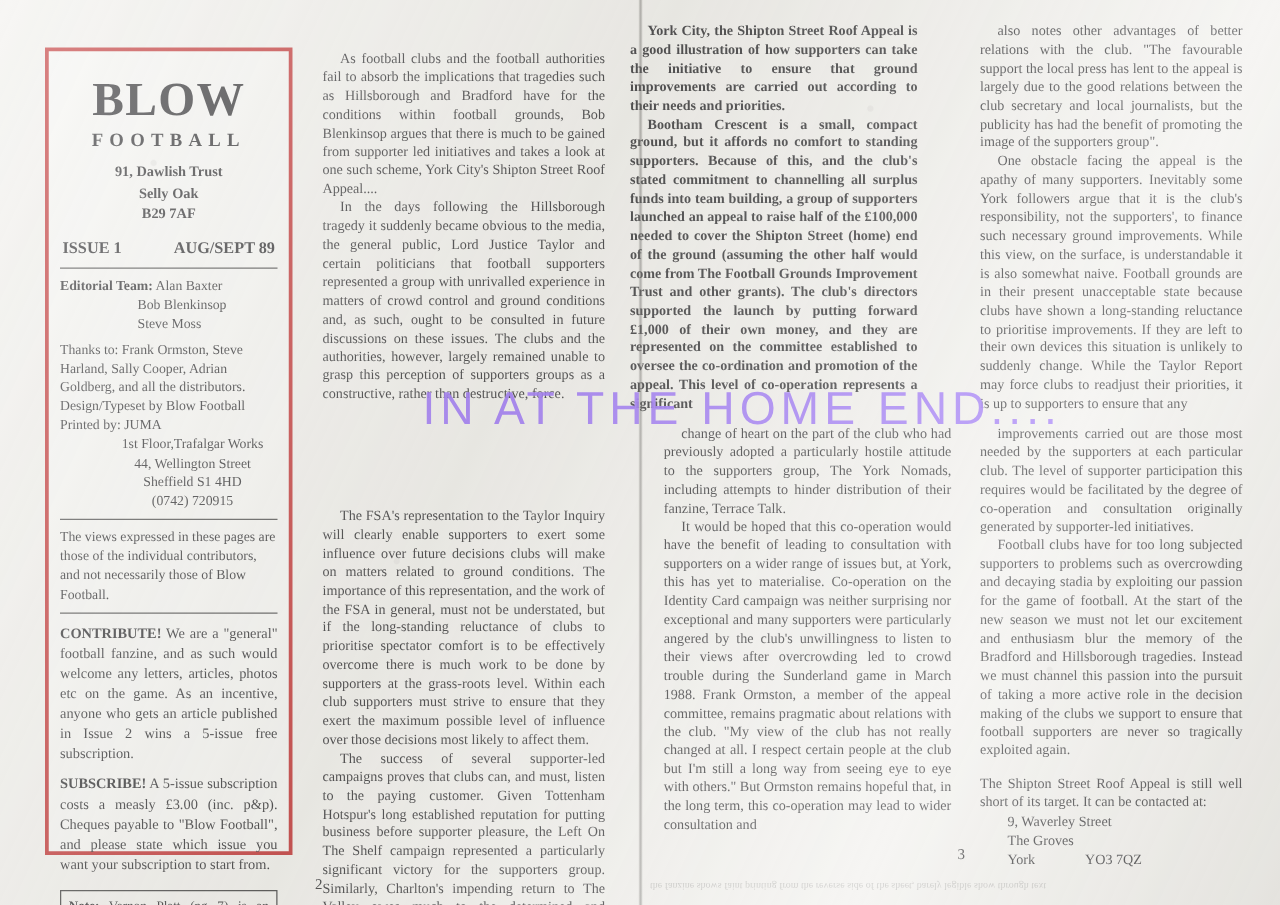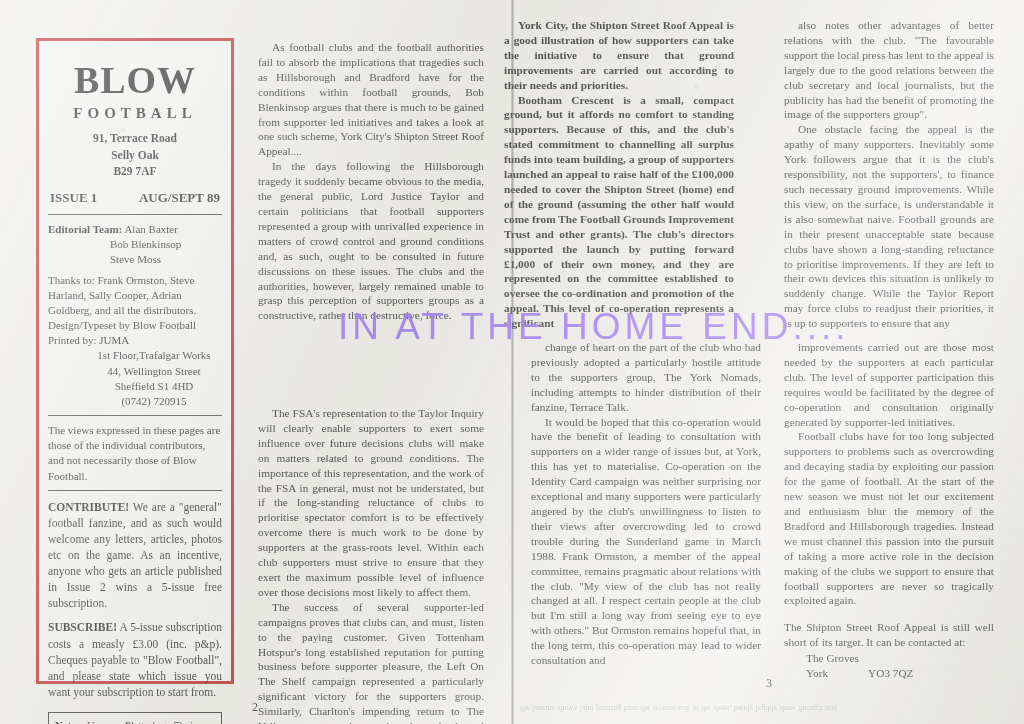--- a/index.html
+++ b/index.html
@@ -157,21 +157,21 @@
 <body>
 
 <div class="gutter"></div>
 
 <div class="page page-left">
 
   <div class="masthead">
     <div class="blow-title">BLOW</div>
     <div class="football-word">FOOTBALL</div>
     <div class="addr">
-      <div>91, Terrace Road</div>
+      <div>91, Dawlish Trust</div>
       <div>Selly Oak</div>
       <div>B29 7AF</div>
     </div>
     <div class="issue-line">
       <span>ISSUE 1</span>
       <span>AUG/SEPT 89</span>
     </div>
     <div class="rule"></div>
     <div class="credits">
       <div><span class="lbl">Editorial Team:</span>
@@ -232,20 +232,21 @@
   <p>It would be hoped that this co-operation would have the benefit of leading to consultation with supporters on a wider range of issues but, at York, this has yet to materialise. Co-operation on the Identity Card campaign was neither surprising nor exceptional and many supporters were particularly angered by the club's unwillingness to listen to their views after overcrowding led to crowd trouble during the Sunderland game in March 1988. Frank Ormston, a member of the appeal committee, remains pragmatic about relations with the club. "My view of the club has not really changed at all. I respect certain people at the club but I'm still a long way from seeing eye to eye with others." But Ormston remains hopeful that, in the long term, this co-operation may lead to wider consultation and</p>
 </div>
 
 <div class="col col-c2">
   <p>improvements carried out are those most needed by the supporters at each particular club. The level of supporter participation this requires would be facilitated by the degree of co-operation and consultation originally generated by supporter-led initiatives.</p>
   <p>Football clubs have for too long subjected supporters to problems such as overcrowding and decaying stadia by exploiting our passion for the game of football. At the start of the new season we must not let our excitement and enthusiasm blur the memory of the Bradford and Hillsborough tragedies. Instead we must channel this passion into the pursuit of taking a more active role in the decision making of the clubs we support to ensure that football supporters are never so tragically exploited again.</p>
 </div>
 
 <div class="contact-block">
   <div style="text-align:justify">The Shipton Street Roof Appeal is still well short of its target. It can be contacted at:</div>
+  <div class="ind">9, Waverley Street</div>
   <div class="ind">The Groves</div>
   <div class="ind">
     <span class="tab">York</span><span>YO3 7QZ</span>
   </div>
 </div>
 
 <div class="pgnum pg-right">3</div>
 
 <div class="smudge">
   the fanzine shows faint printing from the reverse side of the sheet, barely legible show through text

